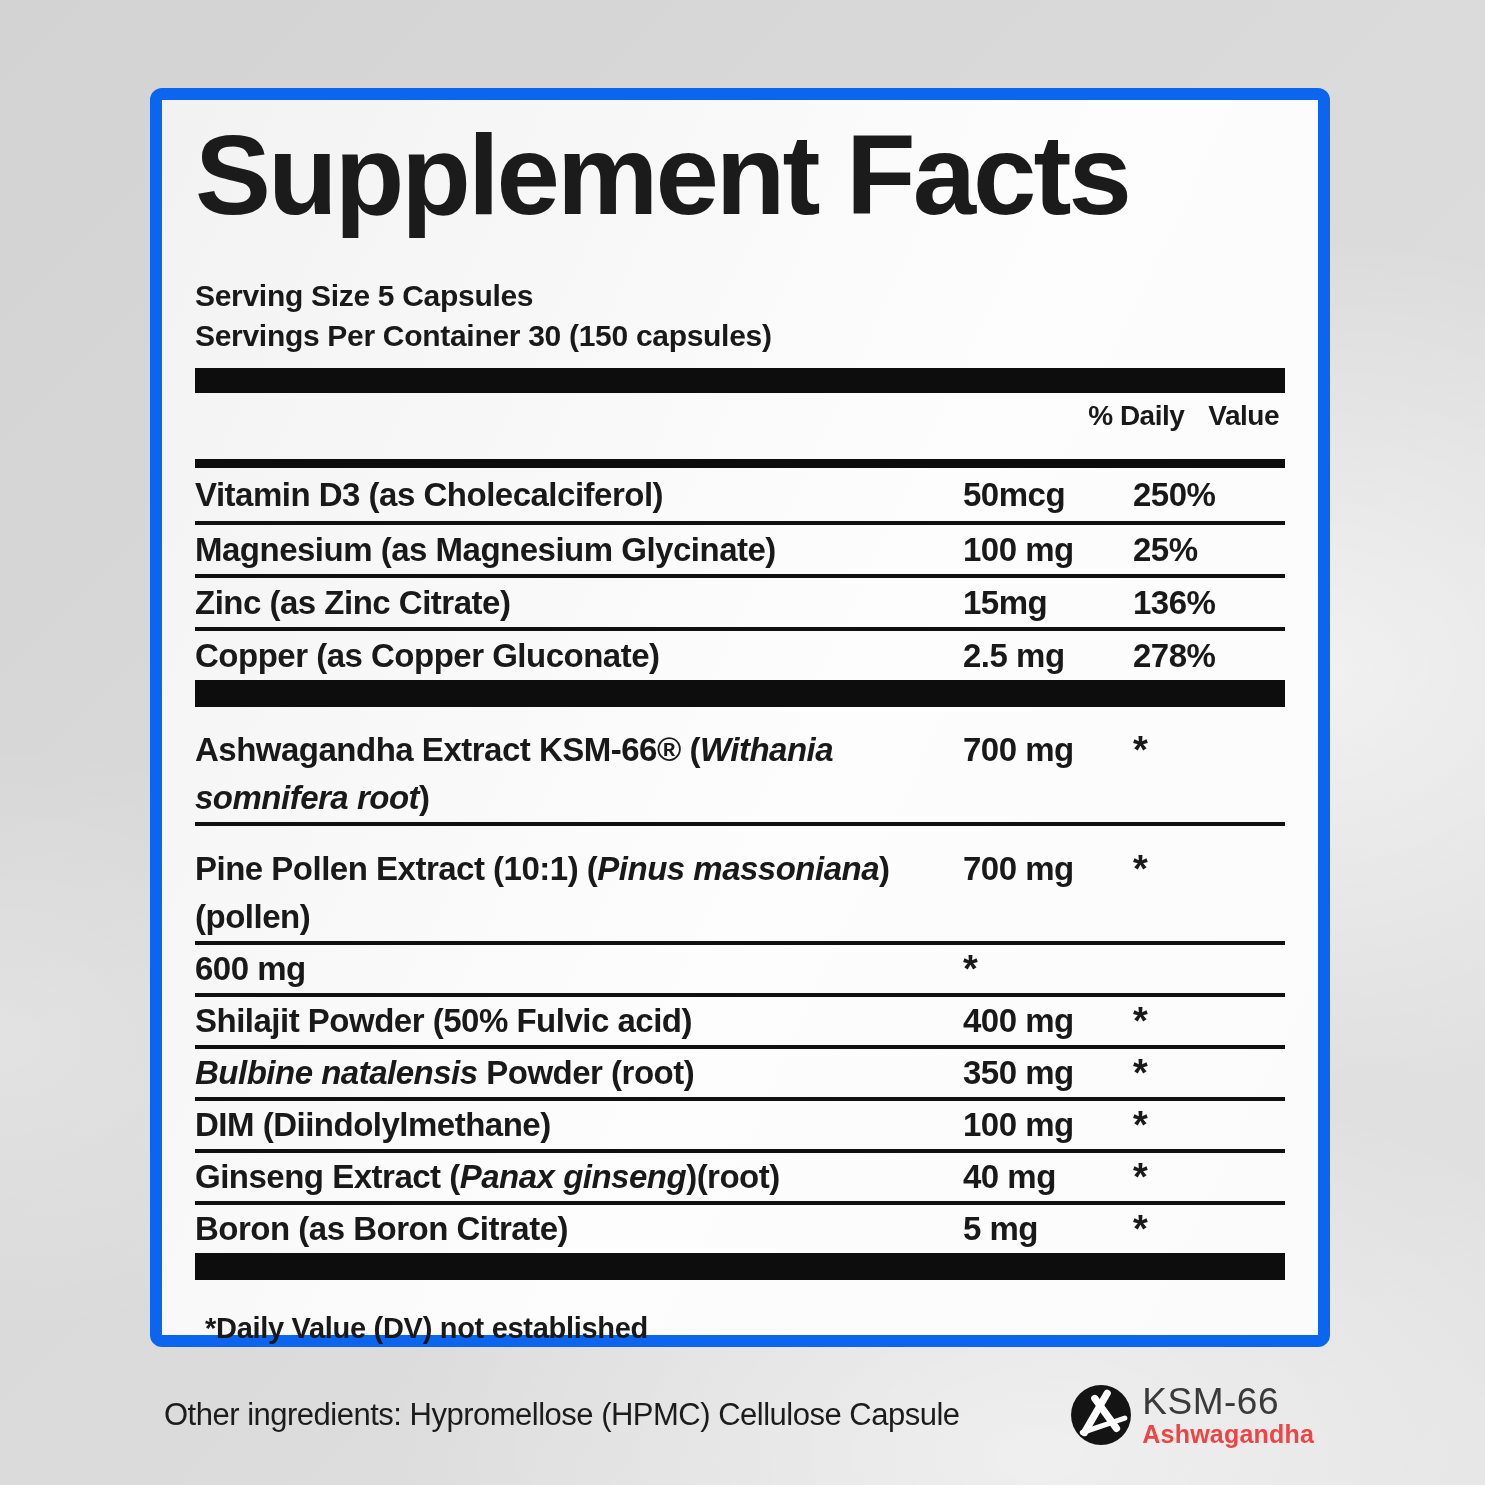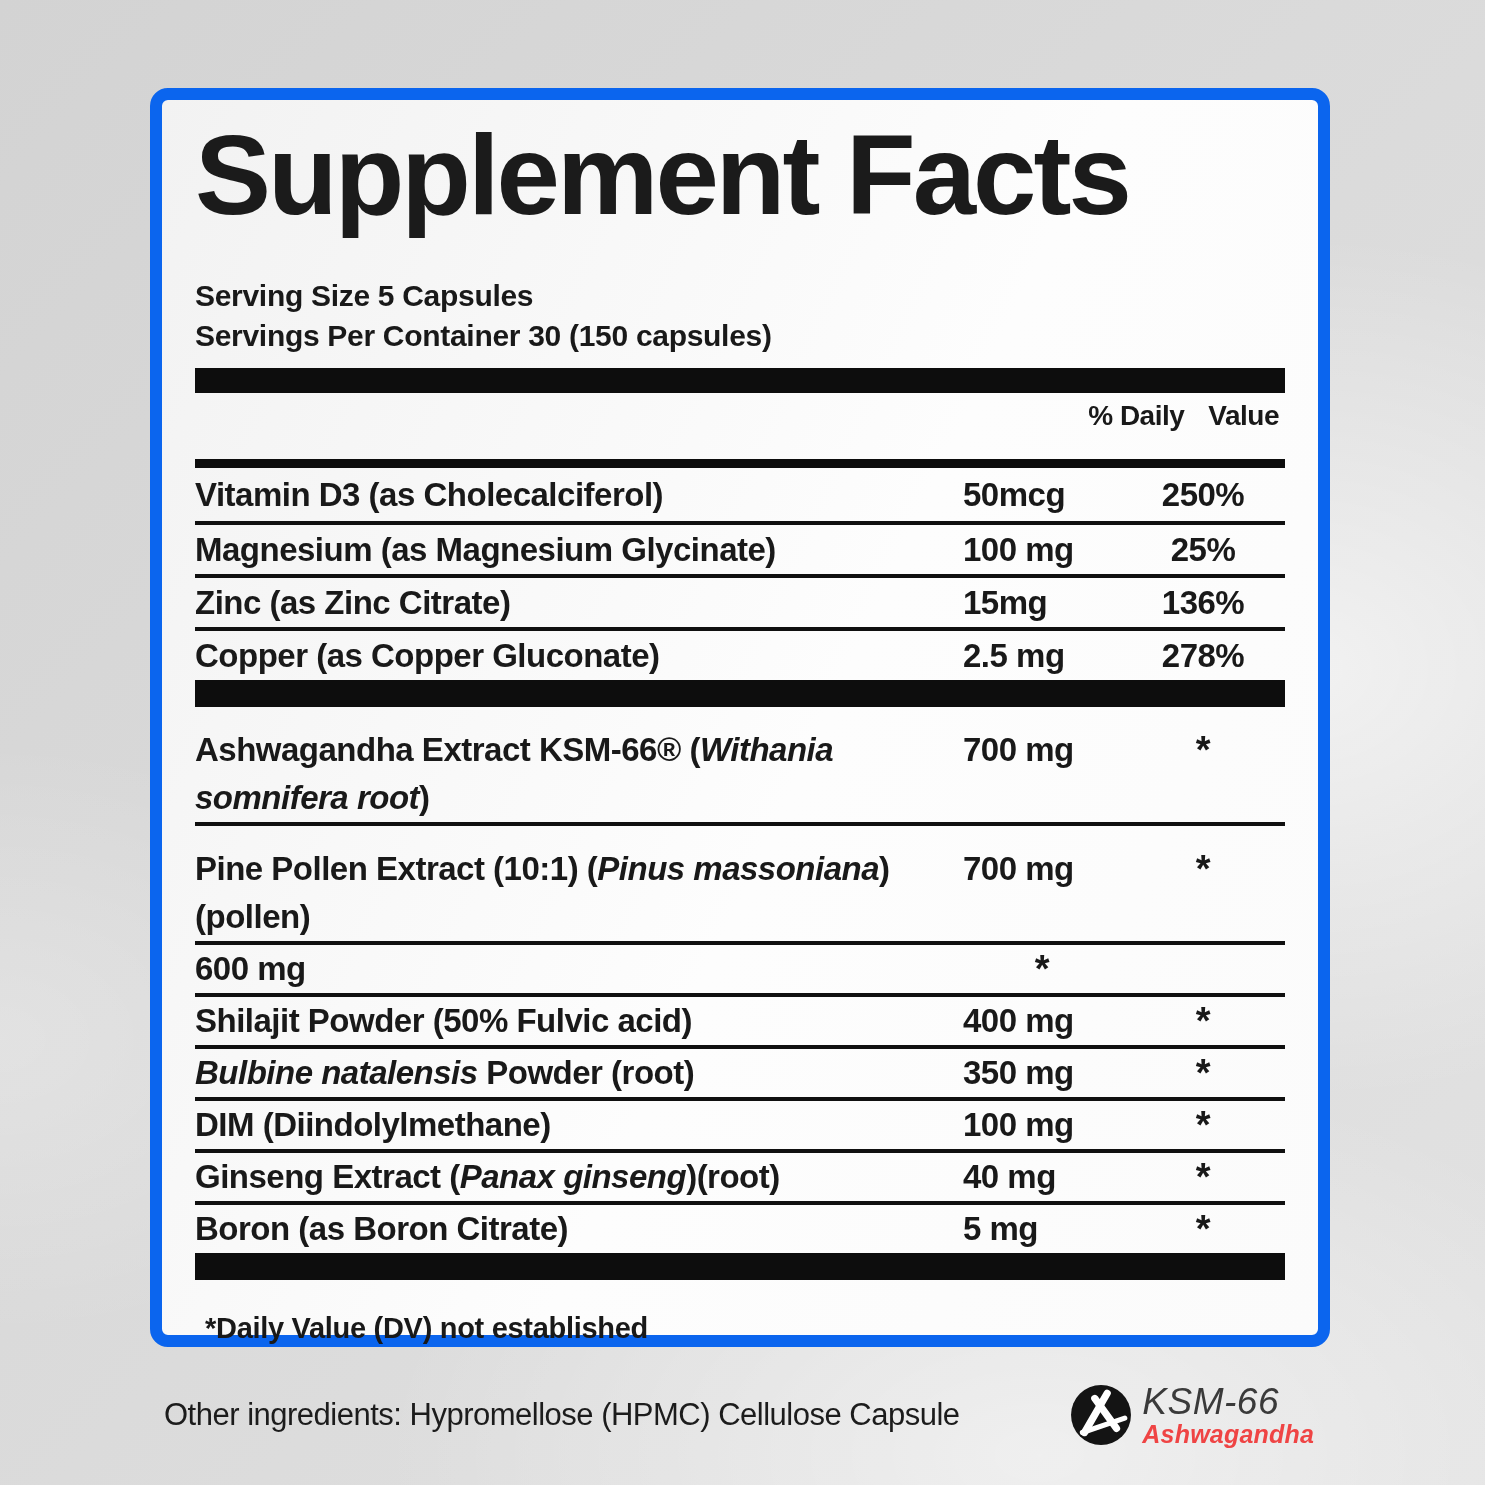--- a/index.html
+++ b/index.html
@@ -20,21 +20,21 @@
       linear-gradient(135deg,#d3d3d3,#dadada 45%,#e2e2e2);
     position:relative;
   }
 
   
   .card{
     position:absolute; left:150px; top:88px;
     width:1180px; height:1259px;
     background:linear-gradient(115deg,#f2f2f2,#fdfdfd 55%,#fbfbfb);
     border:12px solid var(--blue);
-    border-radius:18px;
+    border-radius:12px;
     padding:2px 33px 0 33px;
   }
 
   .title{
     margin-top:16px;
     font-size:114px;
     font-weight:700;
     letter-spacing:-3px;
     line-height:1.0;
     color:#1b1b1b;
@@ -61,21 +61,21 @@
   .rows .row{
     display:grid;
     grid-template-columns:1fr 170px 152px;
     align-items:center;
     min-height:53px;
     font-size:33px; font-weight:700; letter-spacing:-0.5px;
   }
   .rows .row + .row{ border-top:4px solid #101010; }
   .rows .name{ white-space:nowrap; overflow:visible; }
   .rows .amt{ text-align:left; }
-  .rows .dv{ text-align:center; padding-right:12px; }
+  .rows .dv{ text-align:left; padding-right:12px; }
   .rows .dv.star{ font-size:38px; }
   .it{ font-style:italic; }
 
   #botanicals .row{ min-height:52px; }
   #botanicals .row.tall{
     min-height:110px;
     align-items:start;
     padding-top:19px;
   }
   #botanicals .row.tall .name{ white-space:normal; line-height:48px; }
@@ -83,21 +83,21 @@
   #botanicals .row.tall .dv{ line-height:48px; }
 
   .footnote{ margin-top:32px; font-size:29px; font-weight:700; letter-spacing:-0.3px; padding-left:10px;}
 
   
   .footer{
     position:absolute; left:164px; top:1383px; width:1150px;
     display:flex; align-items:center;gap:22px;
   }
   .other-ing{ font-size:31px; letter-spacing:-0.5px; color:#1c1c1c; }
-  .logo{ margin-left:auto; display:flex; align-items:center; gap:10px;font-style:italic; }
+  .logo{ margin-left:auto; display:flex; align-items:center; gap:10px; }
   .logo svg{ display:block; }
   .logo-text{ display:flex; flex-direction:column; line-height:1; }
   .logo-line1{ font-size:37px; font-weight:400; color:#3a3a3a; letter-spacing:0.5px; }
   .logo-line2{ font-size:25px; font-weight:700; color:#ef4444; letter-spacing:0.2px; margin-top:2px; }
 </style>
 </head>
 <body>
 
 <div class="card">
   <div class="title">Supplement Facts</div>

